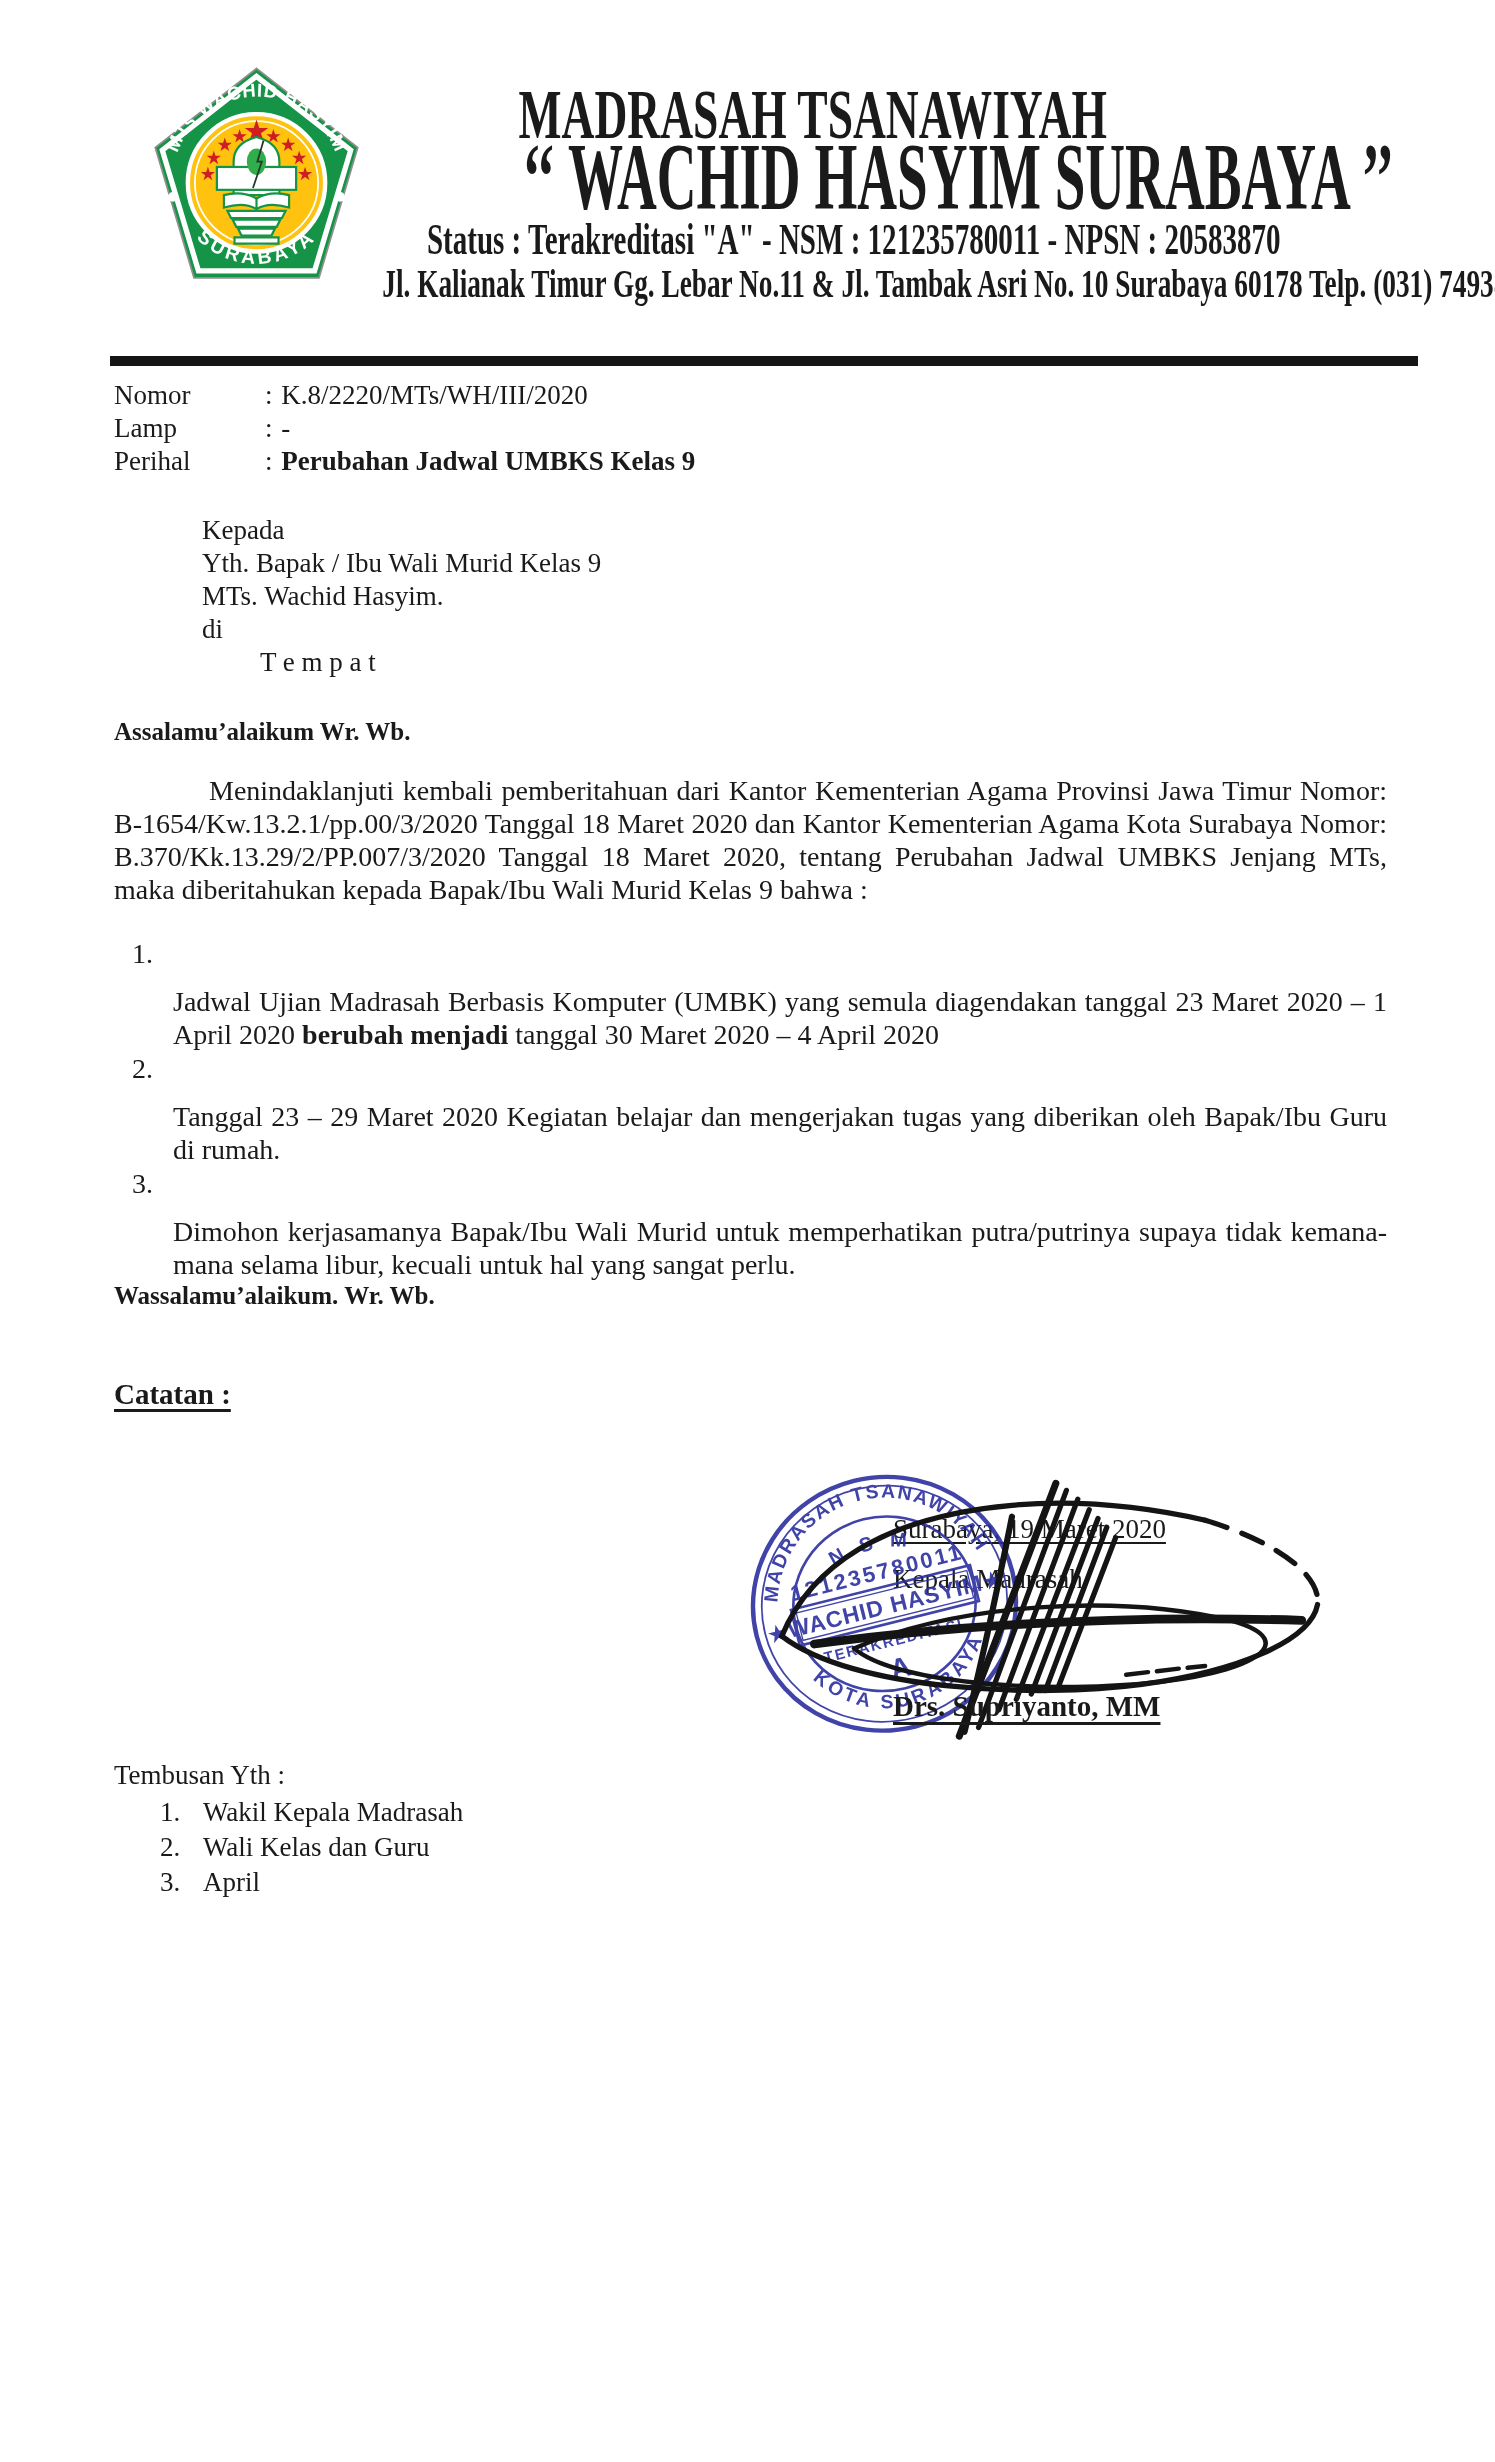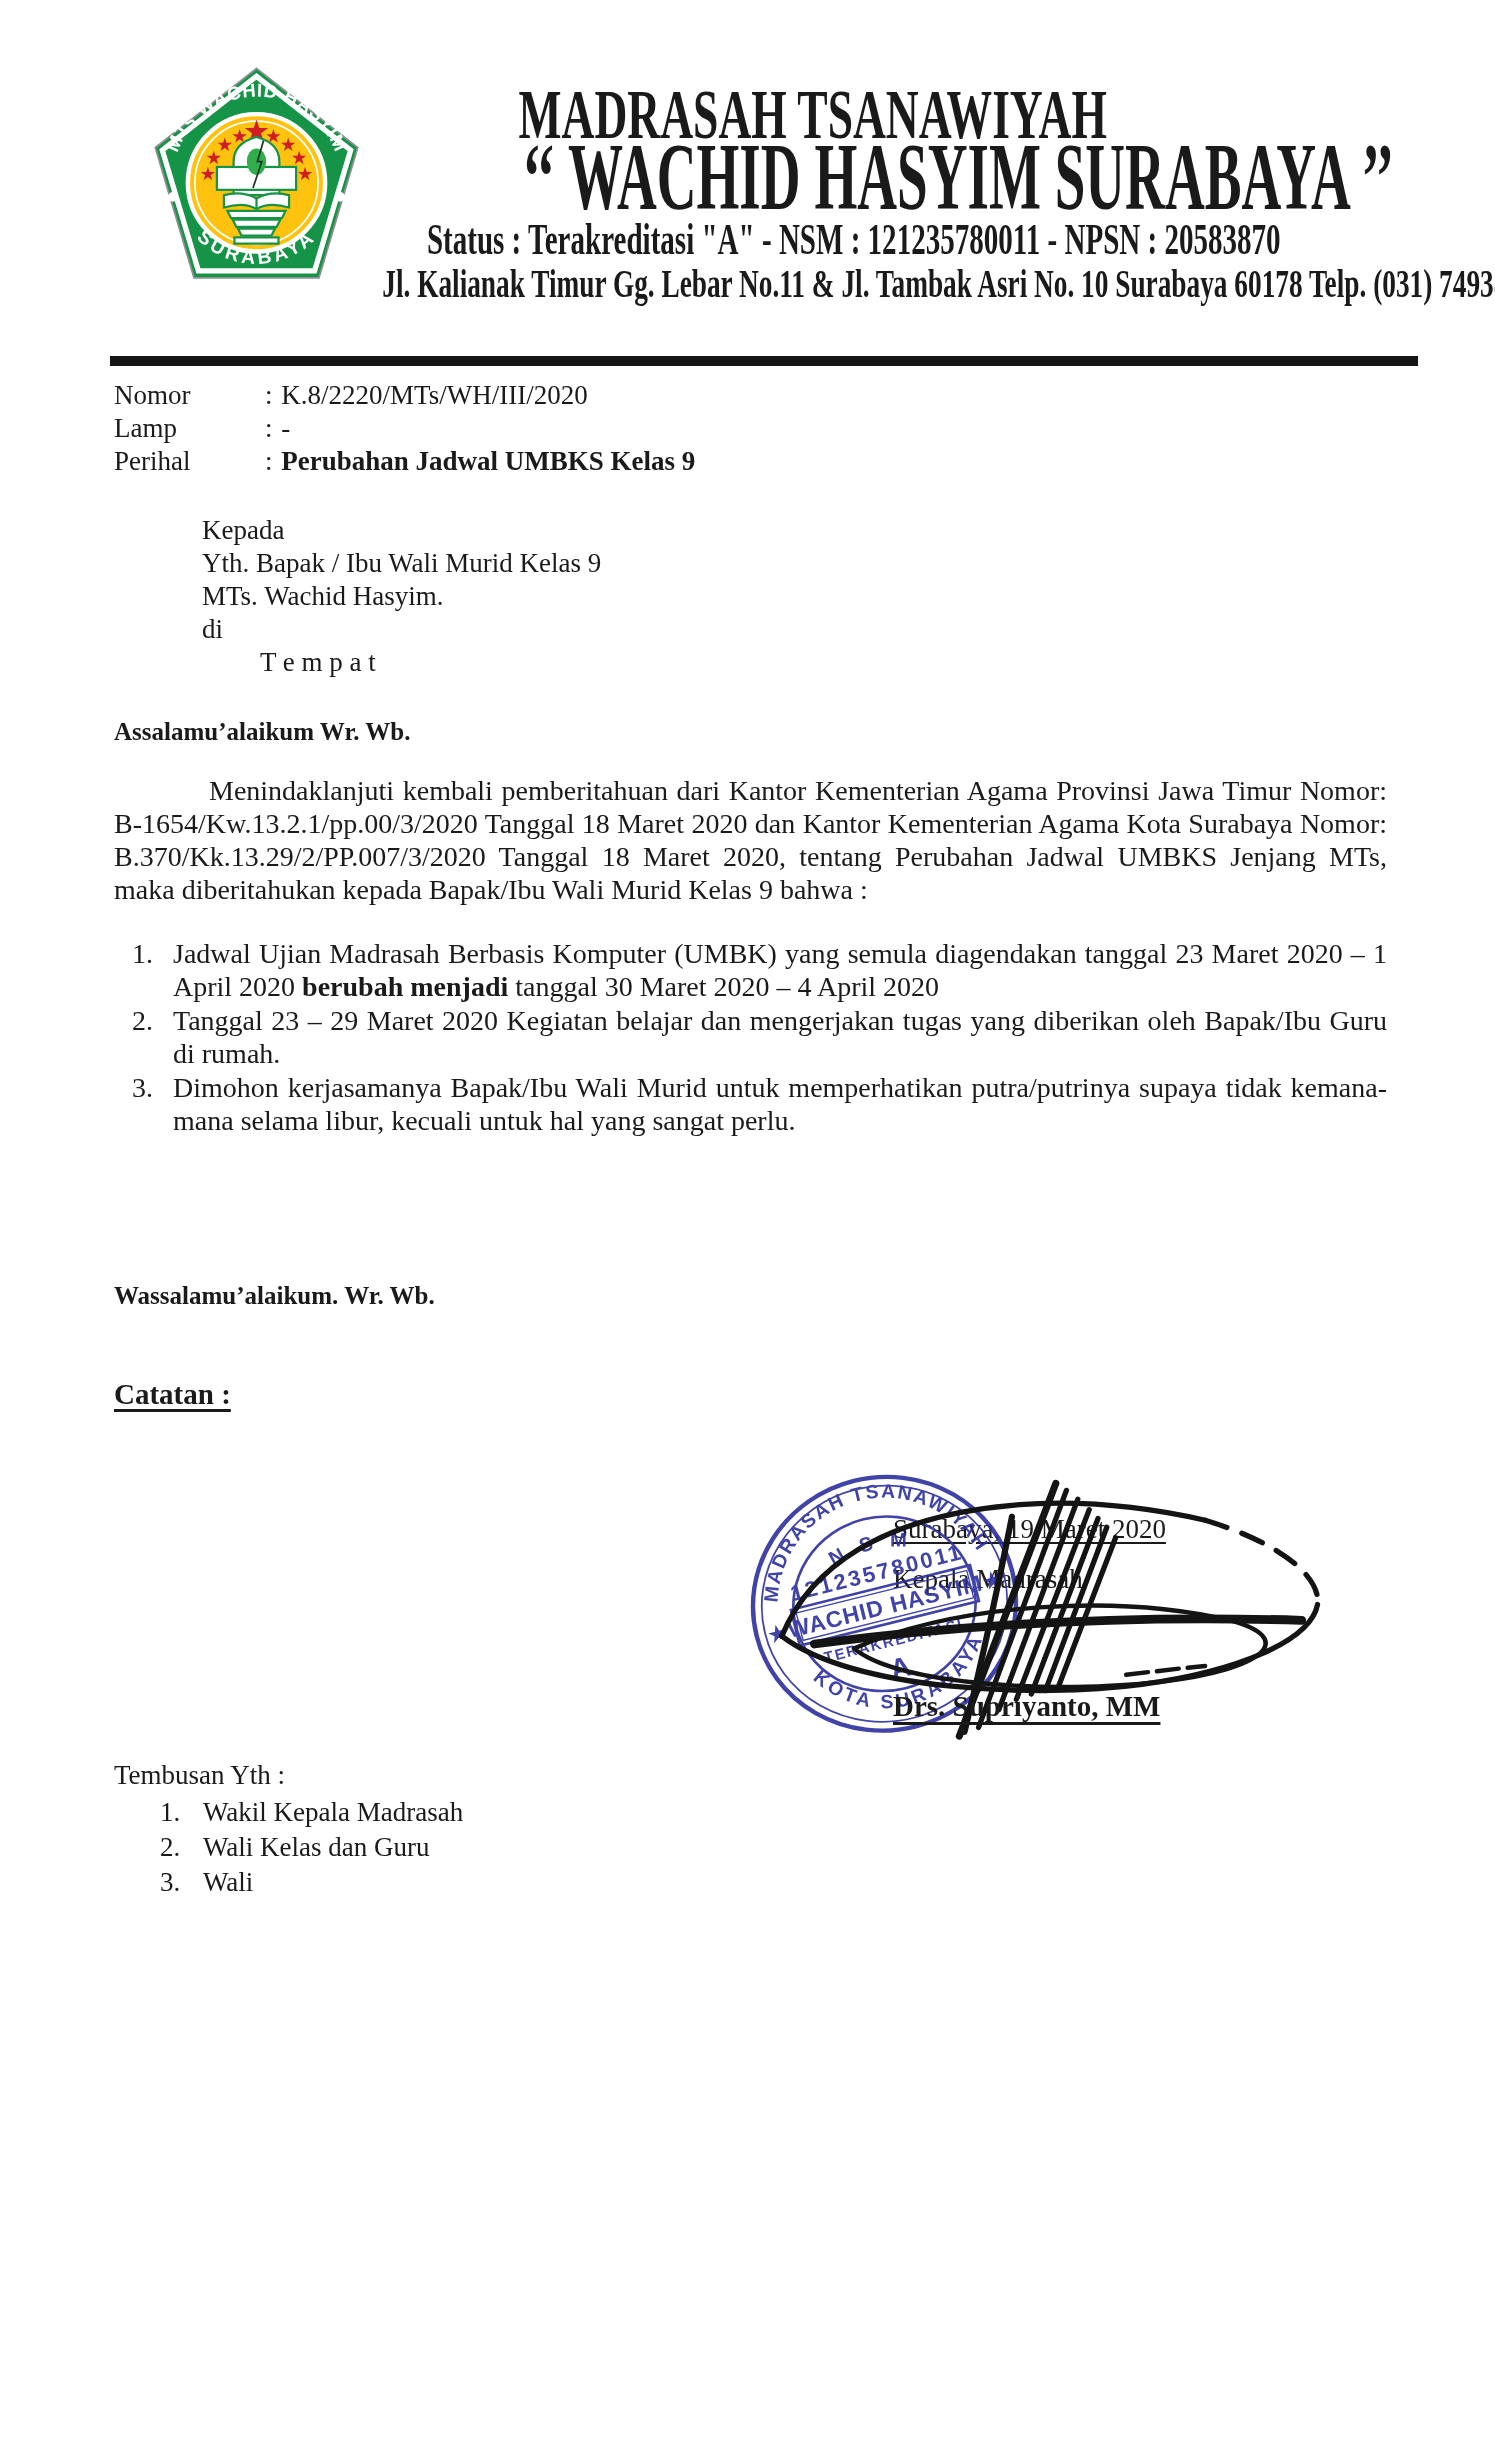--- a/index.html
+++ b/index.html
@@ -38,21 +38,21 @@
   .sal-open{top:718px;}
   .sal-close{top:1282px;}
   .para{position:absolute;left:114px;width:1273px;font-size:28px;line-height:33px;
         text-align:justify;}
   .para-intro{top:774px;text-indent:95px;}
   .para-close{top:1175px;text-indent:95px;}
 
   .list{position:absolute;left:132px;top:936px;width:1255px;font-size:28px;line-height:33px;}
   .li{display:flex;margin-top:0.9px;}
   .li-num{width:41px;flex:none;}
-  .li-body{flex:1;text-align:justify;}
+  .li-body{flex:1;text-align:justify;margin-top:48px;}
 
   .note-title{position:absolute;left:114px;top:1351px;font-size:29px;font-weight:bold;
               text-decoration:underline;text-underline-offset:5.3px;text-decoration-thickness:2.6px;line-height:1.1;margin-top:28px;}
   .note-text{top:1391px;}
 
   
   .sig-date{position:absolute;left:893px;top:1513px;font-size:27px;line-height:1.2;
             text-decoration:underline;text-underline-offset:4.4px;z-index:1;}
   .sig-title{position:absolute;left:893px;top:1563px;font-size:27px;line-height:1.2;z-index:1;}
   .sig-name{position:absolute;left:893px;top:1689px;font-size:29px;font-weight:bold;line-height:1.2;
@@ -240,18 +240,18 @@
     <div class="copy-row">
       <span class="copy-num">1.</span>
       <span>Wakil Kepala Madrasah</span>
     </div>
     <div class="copy-row">
       <span class="copy-num">2.</span>
       <span>Wali Kelas dan Guru</span>
     </div>
     <div class="copy-row">
       <span class="copy-num">3.</span>
-      <span>Wali</span>
+      <span>April</span>
     </div>
   </div>
 
 </div>
 
 
 </body></html>

